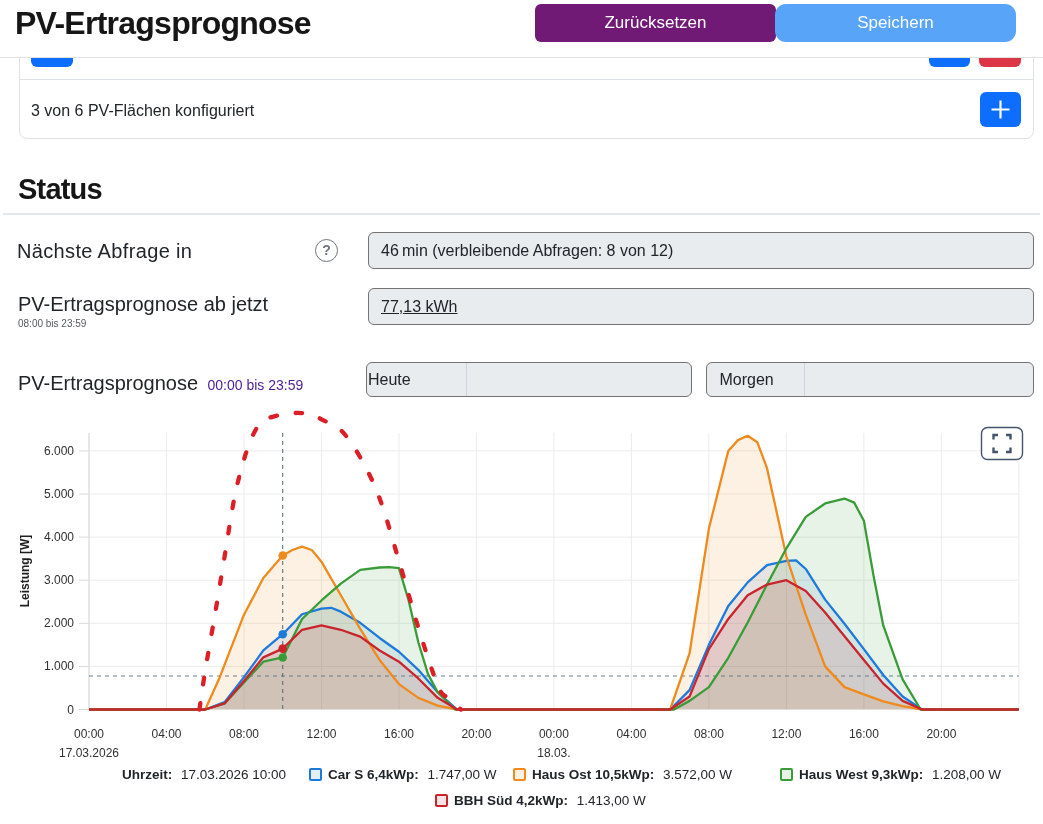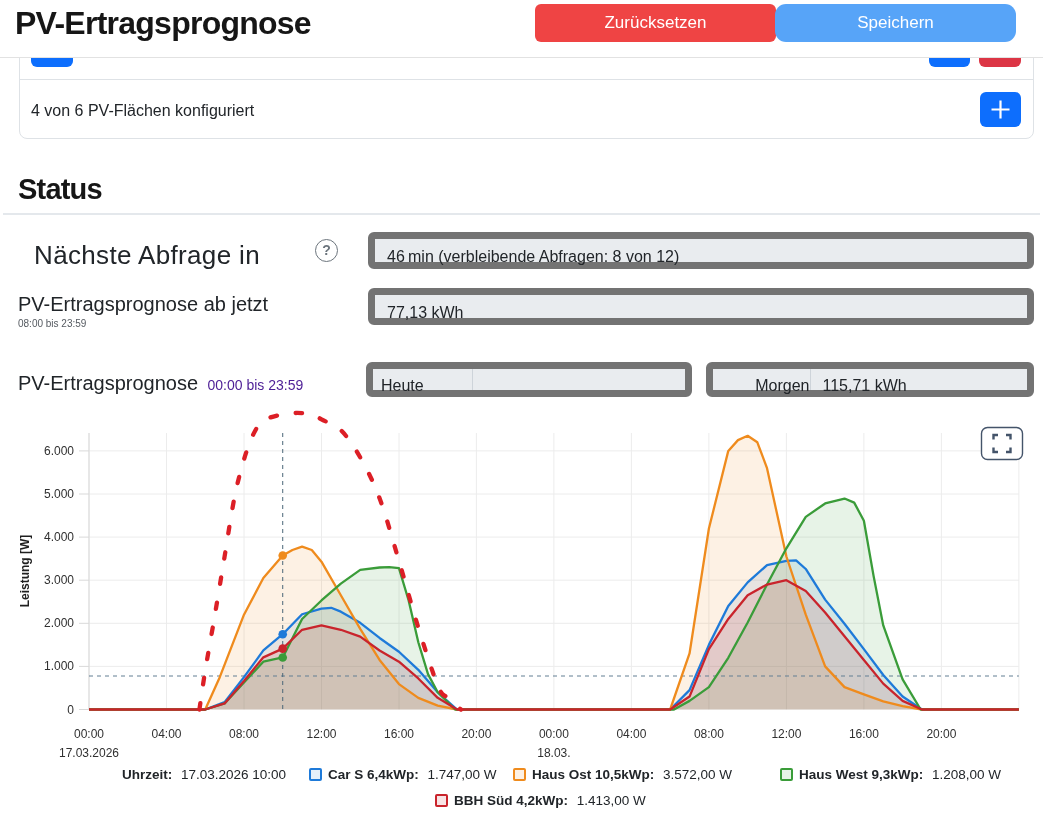--- a/index.html
+++ b/index.html
@@ -1,67 +1,66 @@
 <!DOCTYPE html>
 <html lang="de"><head>
 <meta charset="utf-8">
 <title>PV-Ertragsprognose</title>
 <style>
   * { margin:0; padding:0; box-sizing:border-box; }
   html,body { width:1043px; height:824px; background:#fff; overflow:hidden;
     font-family:"Liberation Sans", sans-serif; color:#212529; position:relative; }
   .abs { position:absolute; }
   .btnw { border-radius:6px; color:#fff; text-align:center; font-size:17px; }
-  .inp { background:#e9ecef; border:7px solid #737373; border-radius:6px;
+  .inp { background:#e9ecef; border:1px solid #737373; border-radius:6px;
          font-size:16px; color:#212529; }
   .sq { display:inline-block; width:13px; height:13px; border:2px solid; border-radius:2px;
         margin-right:6px; vertical-align:-2px; }
   .li { margin:0; white-space:nowrap; }
   .lgd { font-size:13.5px; color:#212529;margin-left:20px; }
   .lv { margin-left:5px; }
 </style>
 </head>
 <body>
 
 <div class="abs" style="left:19px;top:-21px;width:1015px;height:160px;border:1px solid #dee2e6;border-radius:8px;"></div>
 <div class="abs" style="left:31px;top:29px;width:42px;height:38px;background:#0d6efd;border-radius:6px;"></div>
 <div class="abs" style="left:929px;top:29px;width:41px;height:38px;background:#0d6efd;border-radius:6px;"></div>
 <div class="abs" style="left:979px;top:29px;width:42px;height:38px;background:#dc3545;border-radius:6px;"></div>
 <div class="abs" style="left:20px;top:79px;width:1013px;height:1px;background:#dee2e6;"></div>
-<div class="abs" style="left:31px;top:102px;font-size:16px;">4 von 6 PV-Flächen konfiguriert</div>
+<div class="abs" style="left:31px;top:102px;font-size:16px;">3 von 6 PV-Flächen konfiguriert</div>
 <div class="abs" style="left:980px;top:92px;width:41px;height:35px;background:#0d6efd;border-radius:6px;">
   <svg width="41" height="35">
       <path d="M20.5 8.5 V26.5 M11.5 17.5 H29.5" stroke="#fff" stroke-width="2.2"></path>
     </svg>
 </div>
 
 <div class="abs" style="left:0;top:0;width:1043px;height:58px;background:#fff;border-bottom:1px solid #e2e2e2;">
   <div class="abs" style="left:15px;top:5px;font-size:32px;font-weight:bold;letter-spacing:-0.75px;color:#161616;">PV-Ertragsprognose</div>
-  <div class="abs btnw" style="left:535px;top:4px;width:241px;height:38px;line-height:38px;background:#ef4444;">Zurücksetzen</div>
+  <div class="abs btnw" style="left:535px;top:4px;width:241px;height:38px;line-height:38px;background:#701a75;">Zurücksetzen</div>
   <div class="abs btnw" style="left:775px;top:4px;width:241px;height:38px;line-height:38px;background:#57a4f8;border-radius:11px;">Speichern</div>
 </div>
 
 <div class="abs" style="left:18px;top:173px;font-size:29px;font-weight:bold;letter-spacing:-0.8px;color:#161616;">Status</div>
 <div class="abs" style="left:3px;top:213px;width:1037px;height:2px;background:#e4e8ec;"></div>
 
-<div class="abs" style="left:34px;top:240px;font-size:26px;letter-spacing:0.35px;">Nächste Abfrage in</div>
+<div class="abs" style="left:17px;top:240px;font-size:20px;letter-spacing:0.35px;">Nächste Abfrage in</div>
 <div class="abs" style="left:315px;top:239px;width:23px;height:23px;border:1.7px solid #6c757d;border-radius:50%;text-align:center;line-height:20px;font-size:14px;font-weight:bold;color:#6c757d;">?</div>
 <div class="abs inp" style="left:367.5px;top:232px;width:666.5px;height:37.3px;line-height:35px;padding-left:12.5px;">46 min (verbleibende Abfragen: 8 von 12)</div>
 
 <div class="abs" style="left:18px;top:293px;font-size:20px;">PV-Ertragsprognose ab jetzt</div>
 <div class="abs" style="left:18px;top:318px;font-size:10px;color:#555a60;">08:00 bis 23:59</div>
-<div class="abs inp" style="left:367.5px;top:287.5px;width:666.5px;height:37.3px;line-height:35px;padding-left:12.5px;">77,13 kWh</div>
+<div class="abs inp" style="left:367.5px;top:287.5px;width:666.5px;height:37.3px;line-height:35px;padding-left:12.5px;text-decoration:underline;">77,13 kWh</div>
 
 <div class="abs" style="left:18px;top:372px;font-size:20px;">PV-Ertragsprognose <span style="font-size:14px;color:#4c1d95;">&nbsp;00:00 bis 23:59</span></div>
 <div class="abs inp" style="left:366px;top:361.5px;width:326px;height:35.5px;display:flex;">
-  <div style="width:99.7px;border-right:1px solid #ced4da;line-height:33.5px;padding-left:8px;">Heute</div>
+  <div style="width:99.7px;border-right:1px solid #ced4da;line-height:33.5px;padding-left:1px;">Heute</div>
 </div>
 <div class="abs inp" style="left:705.5px;top:361.5px;width:328.5px;height:35.5px;display:flex;">
-  <div style="width:98px;border-right:1px solid #ced4da;line-height:33.5px;padding-left:13px;text-align:right;">Morgen</div>
-  <div style="flex:1;line-height:33.5px;padding-left:12px;">115,71 kWh</div>
+  <div style="width:98px;border-right:1px solid #ced4da;line-height:33.5px;padding-left:13px;">Morgen</div>
 </div>
 
 <svg width="1043" height="414" viewBox="0 0 1043 414" style="position:absolute;left:0;top:410px;">
 <g stroke="#ececec" stroke-width="1">
       <line x1="89.0" y1="23.0" x2="89.0" y2="299.5"></line>
       <line x1="166.5" y1="23.0" x2="166.5" y2="299.5"></line>
       <line x1="244.0" y1="23.0" x2="244.0" y2="299.5"></line>
       <line x1="321.5" y1="23.0" x2="321.5" y2="299.5"></line>
       <line x1="399.0" y1="23.0" x2="399.0" y2="299.5"></line>
       <line x1="476.4" y1="23.0" x2="476.4" y2="299.5"></line>

